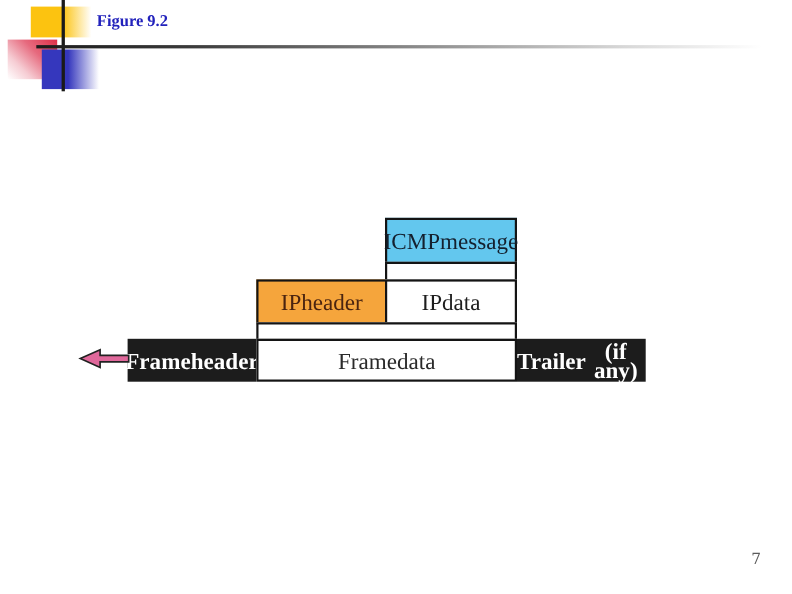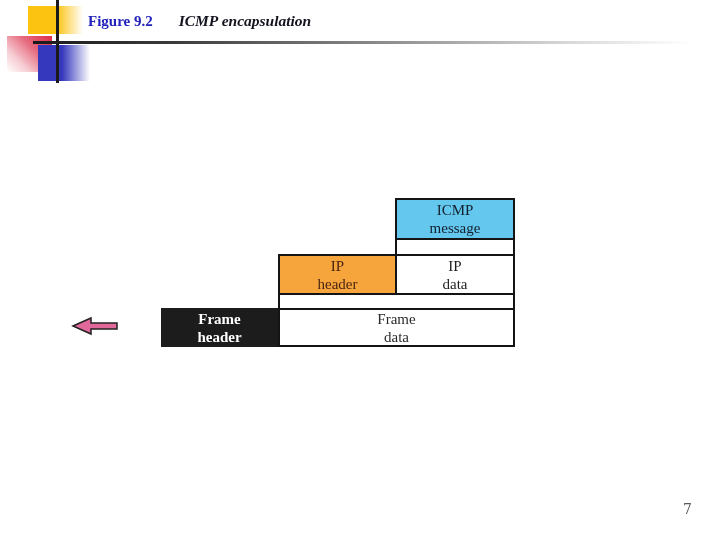--- a/index.html
+++ b/index.html
@@ -59,27 +59,26 @@
     font-weight: bold;
     font-style: italic;
     font-size: 15.5px;
   }
 
   
   .box {
     position: absolute;
     box-sizing: border-box;
     display: flex;
-    flex-direction: column;
+    flex-direction: row;
     align-items: center;
     justify-content: center;
     text-align: center;
-    font-size: 15px;
+    font-size: 21px;
     line-height: 18px;
-    margin-left: 45px;
   }
   .bordered { border: 2px solid #141414; background: #ffffff; }
 
   .box-icmp {
     left: 350px; top: 198px; width: 120px; height: 42px;
     background: var(--color-icmp-box, #63c7ee);
     border: 2px solid #141414;
     color: #14202e;
   }
   .strip-1 { left: 350px; top: 238px; width: 120px; height: 18px; }
@@ -144,21 +143,20 @@
 <div class="slide">
 
   <div class="decor decor-yellow"></div>
   <div class="decor decor-red"></div>
   <div class="decor decor-blue"></div>
   <div class="decor decor-vline"></div>
   <div class="decor decor-hline"></div>
 
   <div class="title-row">
     <span class="title-label">Figure 9.2</span>
-    <span class="title-text">ICMP encapsulation</span>
   </div>
 
   <div class="box box-icmp">
     <span>ICMP</span>
     <span>message</span>
   </div>
 
   <div class="box bordered strip-1"></div>
 
   <div class="box box-ip-header">
@@ -176,20 +174,24 @@
   <div class="box box-frame-header">
     <span>Frame</span>
     <span>header</span>
   </div>
 
   <div class="box bordered box-frame-data">
     <span>Frame</span>
     <span>data</span>
   </div>
 
+  <div class="box box-trailer">
+    <span>Trailer</span>
+    <span>(if any)</span>
+  </div>
 
   <svg class="arrow-svg" viewBox="0 0 50 22" aria-hidden="true">
     <polygon points="3,11 21,3 21,8 47,8 47,14 21,14 21,19"></polygon>
   </svg>
 
   <div class="page-number">7</div>
 
 </div>
 
 </body></html>

